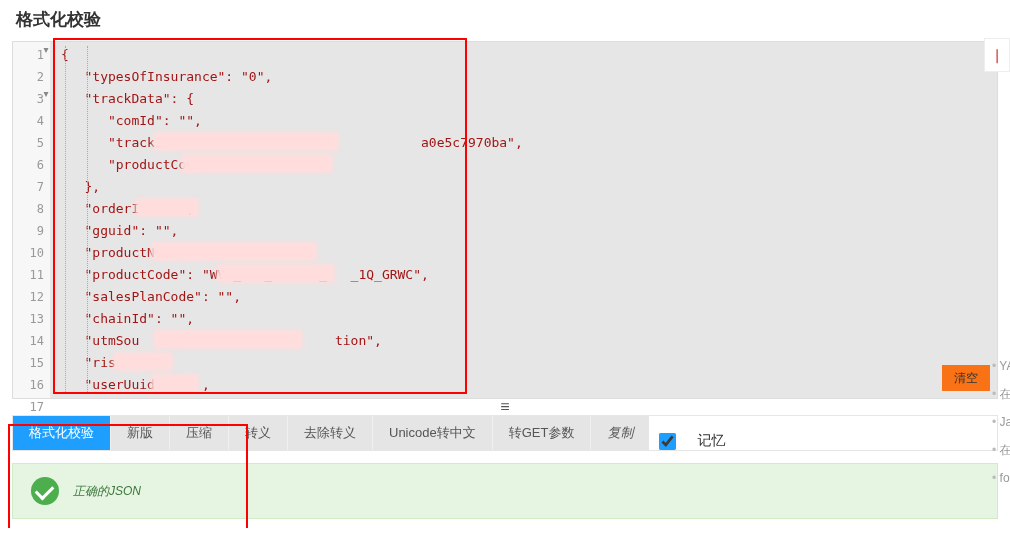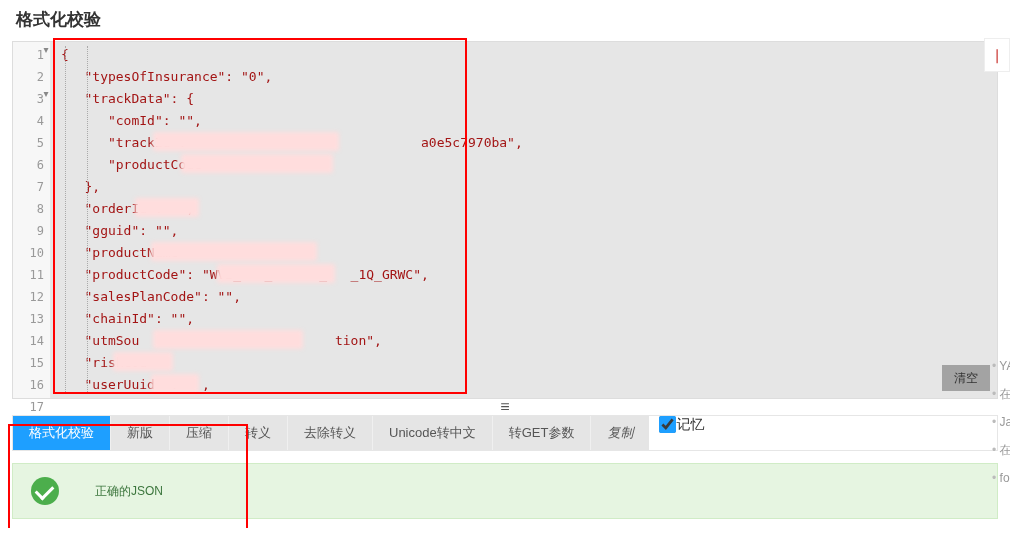--- a/index.html
+++ b/index.html
@@ -18,33 +18,33 @@
 
 .guide { position:absolute; top:4px; bottom:4px; width:0; border-left:1px dotted #aaa; }
 
 
 .redact { position:absolute; background:#fdd; border-radius:2px; filter:blur(2px); height:19px; }
 
 .red-box1 { position:absolute; left:53px; top:38px; width:414px; height:356px; border:2px solid red; pointer-events:none; }
 .red-box2 { position:absolute; left:8px; top:424px; width:240px; height:108px; border:2px solid red; pointer-events:none; }
 
 .clear-btn-wrap { position:absolute; right:6px; bottom:6px; }
-.clear-btn { background:#a3a3a3; border:1px solid #e6e6e6; color:#333; height:28px; padding:0 12px; font-size:12px; cursor:pointer; }
+.clear-btn { background:#f97316; border:1px solid #e6e6e6; color:#333; height:28px; padding:0 12px; font-size:12px; cursor:pointer; }
 
 .drag-bar { margin:0 12px; height:16px; line-height:16px; text-align:center; font-size:16px; color:#555; cursor:row-resize; user-select:none; }
 
 .toolbar { margin:0 12px; display:flex; align-items:stretch; height:36px; border:1px solid #e6e6e6; background:#fff; }
 .tbtn { display:flex; align-items:center; padding:0 16px; font-size:13px; color:#555; background:#e5e5e5; border:none; border-right:1px solid #f0f0f0; cursor:pointer; }
 .tbtn.active { background:#1E9FFF; color:#fff; }
 .tbtn:last-of-type { border-right:none;font-style:italic; }
-.mem { display:flex; align-items:flex-start; gap:0; padding:0 10px; font-size:14px; }
+.mem { display:flex; align-items:flex-end; gap:21px; padding:0 10px; font-size:14px; }
 .mem input { width:17px; height:17px; accent-color:#1E9FFF; }
 .layui { display:flex; align-items:center; padding:0 14px; font-size:13px; color:#555; }
 
-.result { margin:12px 12px 0 12px; background:#e6f5e1; border:1px solid #d0ecc6; display:flex; align-items:center; height:56px; padding:0 18px; gap:36px; }
+.result { margin:12px 12px 0 12px; background:#e6f5e1; border:1px solid #d0ecc6; display:flex; align-items:center; height:56px; padding:0 18px; gap:14px;font-style:italic; }
 .result .icon { width:28px; height:28px; border-radius:50%; background:#4cae4c; position:relative; flex:0 0 28px; }
 .result .icon::after { content:""; position:absolute; left:8px; top:5px; width:8px; height:14px; border-right:3px solid #fff; border-bottom:3px solid #fff; transform:rotate(45deg); }
 .result .msg { color:#3c763d; font-size:12px; }
 
 .side { position:absolute; right:0; top:38px; width:26px; }
 .side-box { border:1px solid #eee; height:34px; margin-bottom:12px; background:#fff; display:flex; align-items:center; justify-content:center; color:#c9302c; font-size:14px; }
 .side-list { margin-top:280px; padding-left:8px; }
 .side-list div { color:#999; font-size:12px; line-height:28px; white-space:nowrap; }
 .side-list div::before { content:"• "; color:#bbb; }
 

